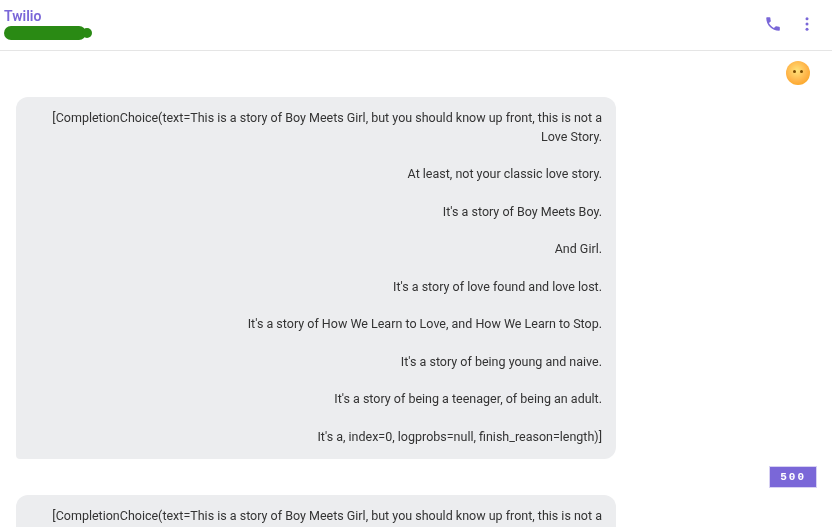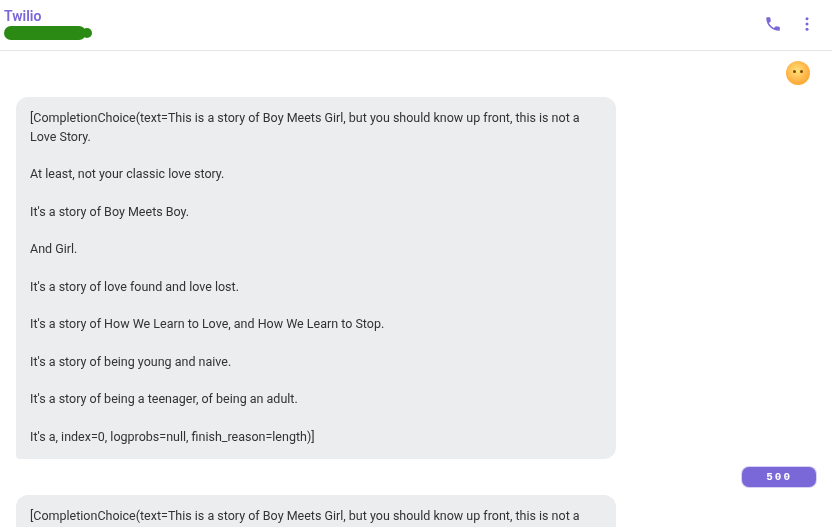--- a/index.html
+++ b/index.html
@@ -90,33 +90,33 @@
       background: #ecedef;
       border-radius: 12px;
       padding: 12px 14px;
       max-width: 600px;
       font-size: 12.5px;
       line-height: 1.5;
       color: #333;
       white-space: pre-wrap;
       word-wrap: break-word;
     }
-    .row.left .bubble { border-bottom-left-radius: 4px; }
+    .row.left .bubble { border-bottom-left-radius: 4px; text-align: right; }
     .badge {
       display: inline-flex;
       align-items: center;
       justify-content: center;
       background: #7a67d8;
       color: #fff;
       font-family: "Courier New", monospace;
       font-size: 11px;
       font-weight: 600;
       letter-spacing: 2px;
-      padding: 4px 24px;
-      border-radius: 7px;
+      padding: 4px 10px;
+      border-radius: 0;
       box-shadow: 0 0 0 1px rgba(122,103,216,0.3);
     }
     .left-with-actions {
       display: flex;
       align-items: center;
       gap: 10px;
       max-width: 660px;
     }
   </style>
 </head>

